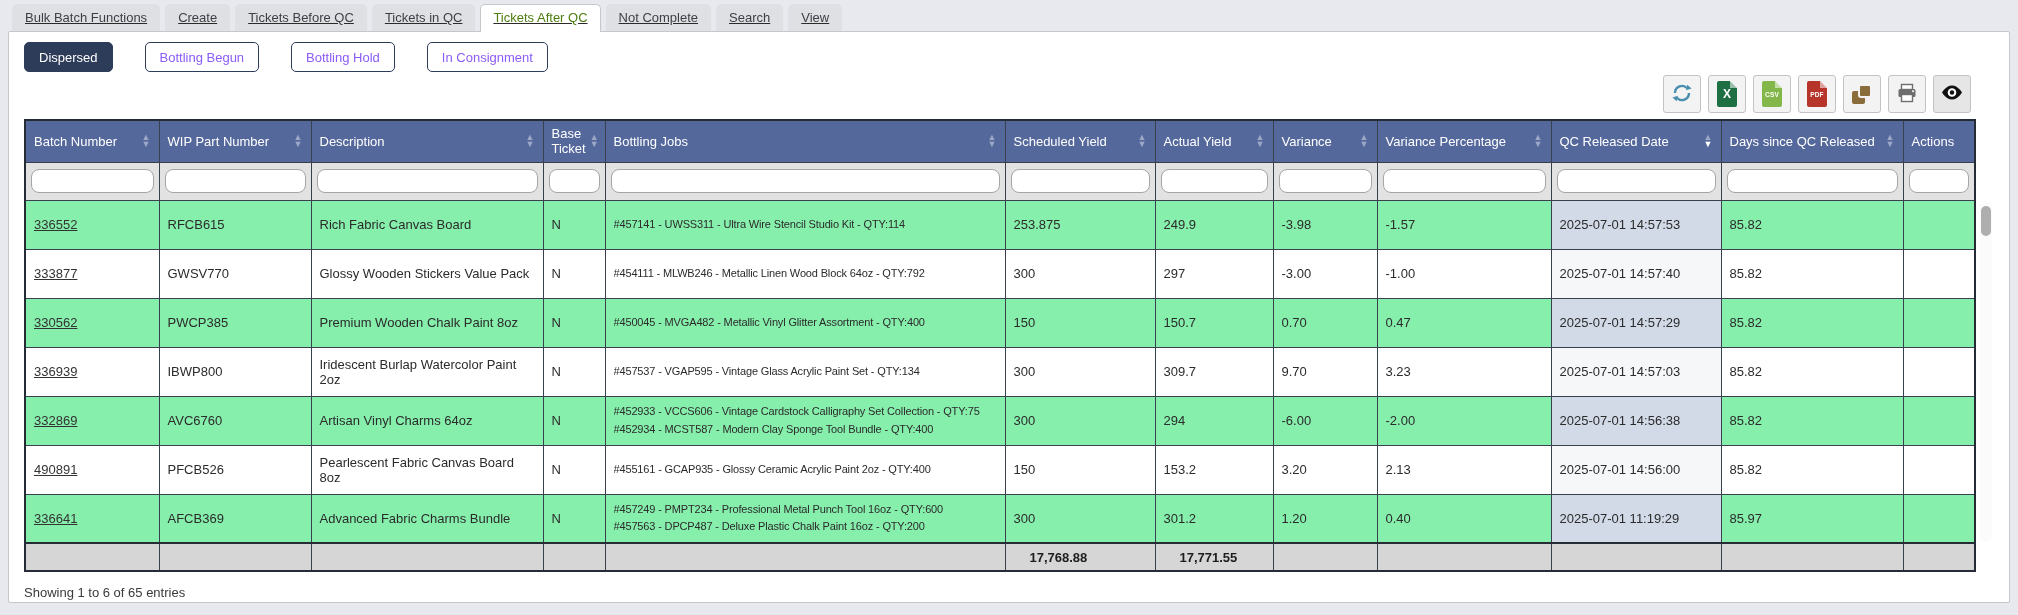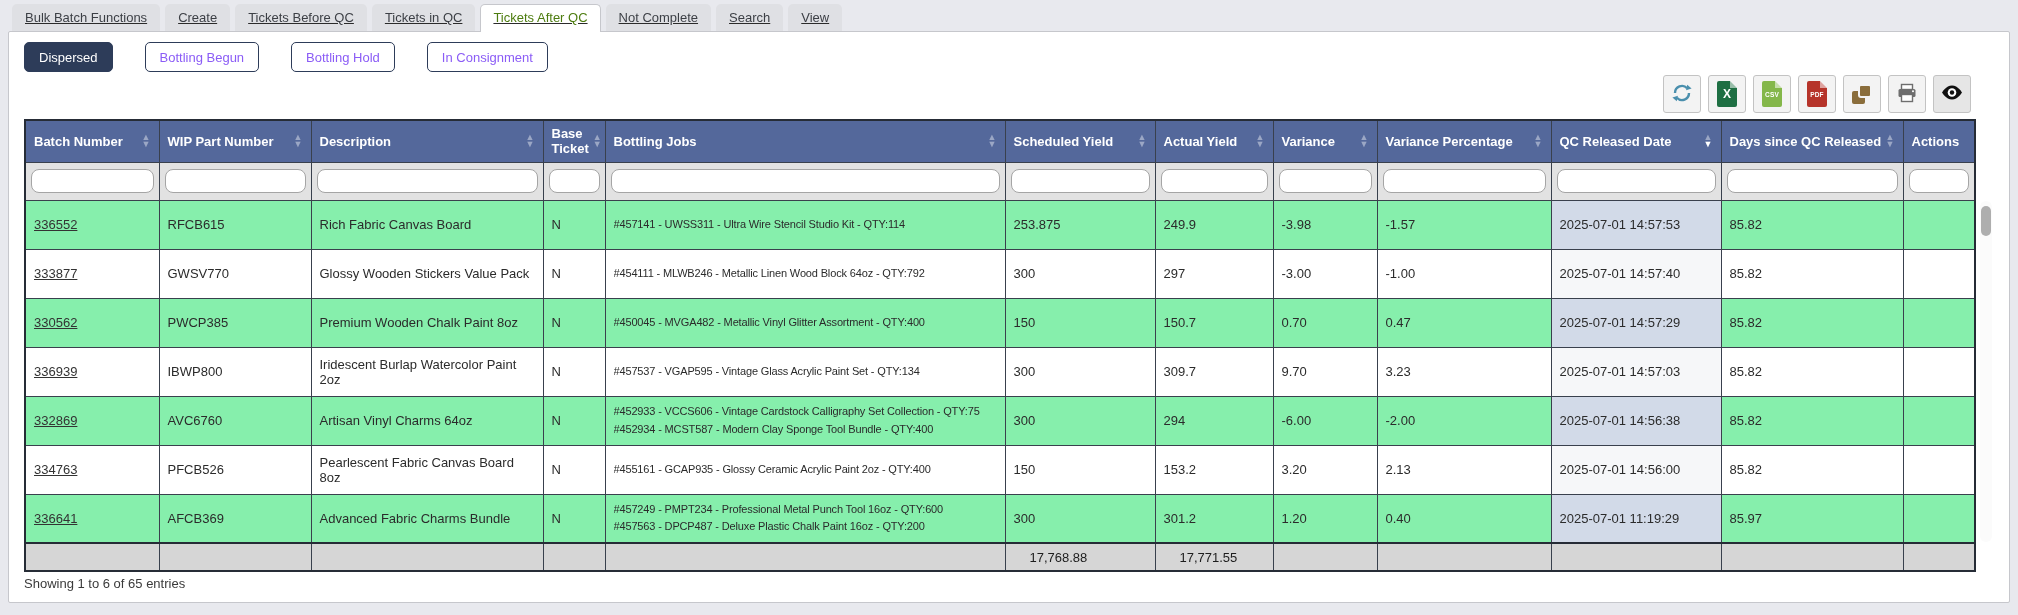--- a/index.html
+++ b/index.html
@@ -105,21 +105,21 @@
     border-collapse: collapse;
     border: 2px solid #262c36;
     font-size: 13px;
   }
   .grid th, .grid td { border: 1px solid #39404d; }
 
   .grid thead th.hdr {
     background: #54689b;
     color: #ffffff;
     font-size: 13px;
-    font-weight: bold;
+    font-weight: normal;
     text-align: left;
     padding: 5px 8px;
     height: 42px;
     vertical-align: middle;
   }
   .th-flex { display: flex; justify-content: space-between; align-items: center; gap: 4px; }
   .sort-arrows { display: flex; flex-direction: column; line-height: 7px; font-size: 9px; color: rgba(255,255,255,0.42); flex: 0 0 auto; }
   .sort-arrows .arr.on { color: #ffffff; }
 
   .grid thead th.filter-cell { background: #e2e2e2; padding: 6px 5px; height: 38px; }
@@ -136,36 +136,36 @@
   .grid tbody td { height: 49px; padding: 4px 8px; vertical-align: middle; overflow: hidden; }
   .grid tbody tr.odd  td { background: #86efac; }
   .grid tbody tr.even td { background: #ffffff; }
   .grid tbody tr.odd  td.sorted { background: #d2dae8; }
   .grid tbody tr.even td.sorted { background: #f6f7f9; }
   .grid tbody td a { color: #333333; text-decoration: underline; }
   .grid td.jobs { font-size: 11px; letter-spacing: -0.15px; }
   .job-line { white-space: nowrap; overflow: hidden; line-height: 1.55; }
 
   .grid tfoot td { background: #d6d6d6; height: 28px; padding: 4px 8px; border-top: 2px solid #262c36; }
-  .grid tfoot td.total { font-weight: normal; color: #1d1d1d; padding-left: 24px; }
+  .grid tfoot td.total { font-weight: bold; color: #1d1d1d; padding-left: 24px; }
 
   
   .vscroll {
     position: absolute; left: 1956px; top: 82px;
     width: 12px; height: 341px;
     background: #fbfbfb; border-radius: 6px;
   }
   .vthumb {
     position: absolute; top: 5px; left: 1px;
     width: 10px; height: 30px;
     background: #aeaeae; border-radius: 5px;
   }
 
   
-  .info-text { font-size: 13px; color: #3a3a3a; margin: 4px 0 0 15px; }
+  .info-text { font-size: 13px; color: #3a3a3a; margin: 13px 0 0 15px; }
 </style>
 </head>
 <body>
 
 <div class="tabbar">
     <div class="tab">Bulk Batch Functions</div>
     <div class="tab">Create</div>
     <div class="tab">Tickets Before QC</div>
     <div class="tab">Tickets in QC</div>
     <div class="tab active">Tickets After QC</div>
@@ -455,21 +455,21 @@
             </td>
             <td>300</td>
             <td>294</td>
             <td>-6.00</td>
             <td>-2.00</td>
             <td class="sorted">2025-07-01 14:56:38</td>
             <td>85.82</td>
             <td class="actions"></td>
           </tr>
           <tr class="even">
-            <td><a href="#">334763</a></td>
+            <td><a href="#">490891</a></td>
             <td>PFCB526</td>
             <td>Pearlescent Fabric Canvas Board 8oz</td>
             <td>N</td>
             <td class="jobs">
               <div class="job-line">#455161 - GCAP935 - Glossy Ceramic Acrylic Paint 2oz - QTY:400</div>
             </td>
             <td>150</td>
             <td>153.2</td>
             <td>3.20</td>
             <td>2.13</td>

